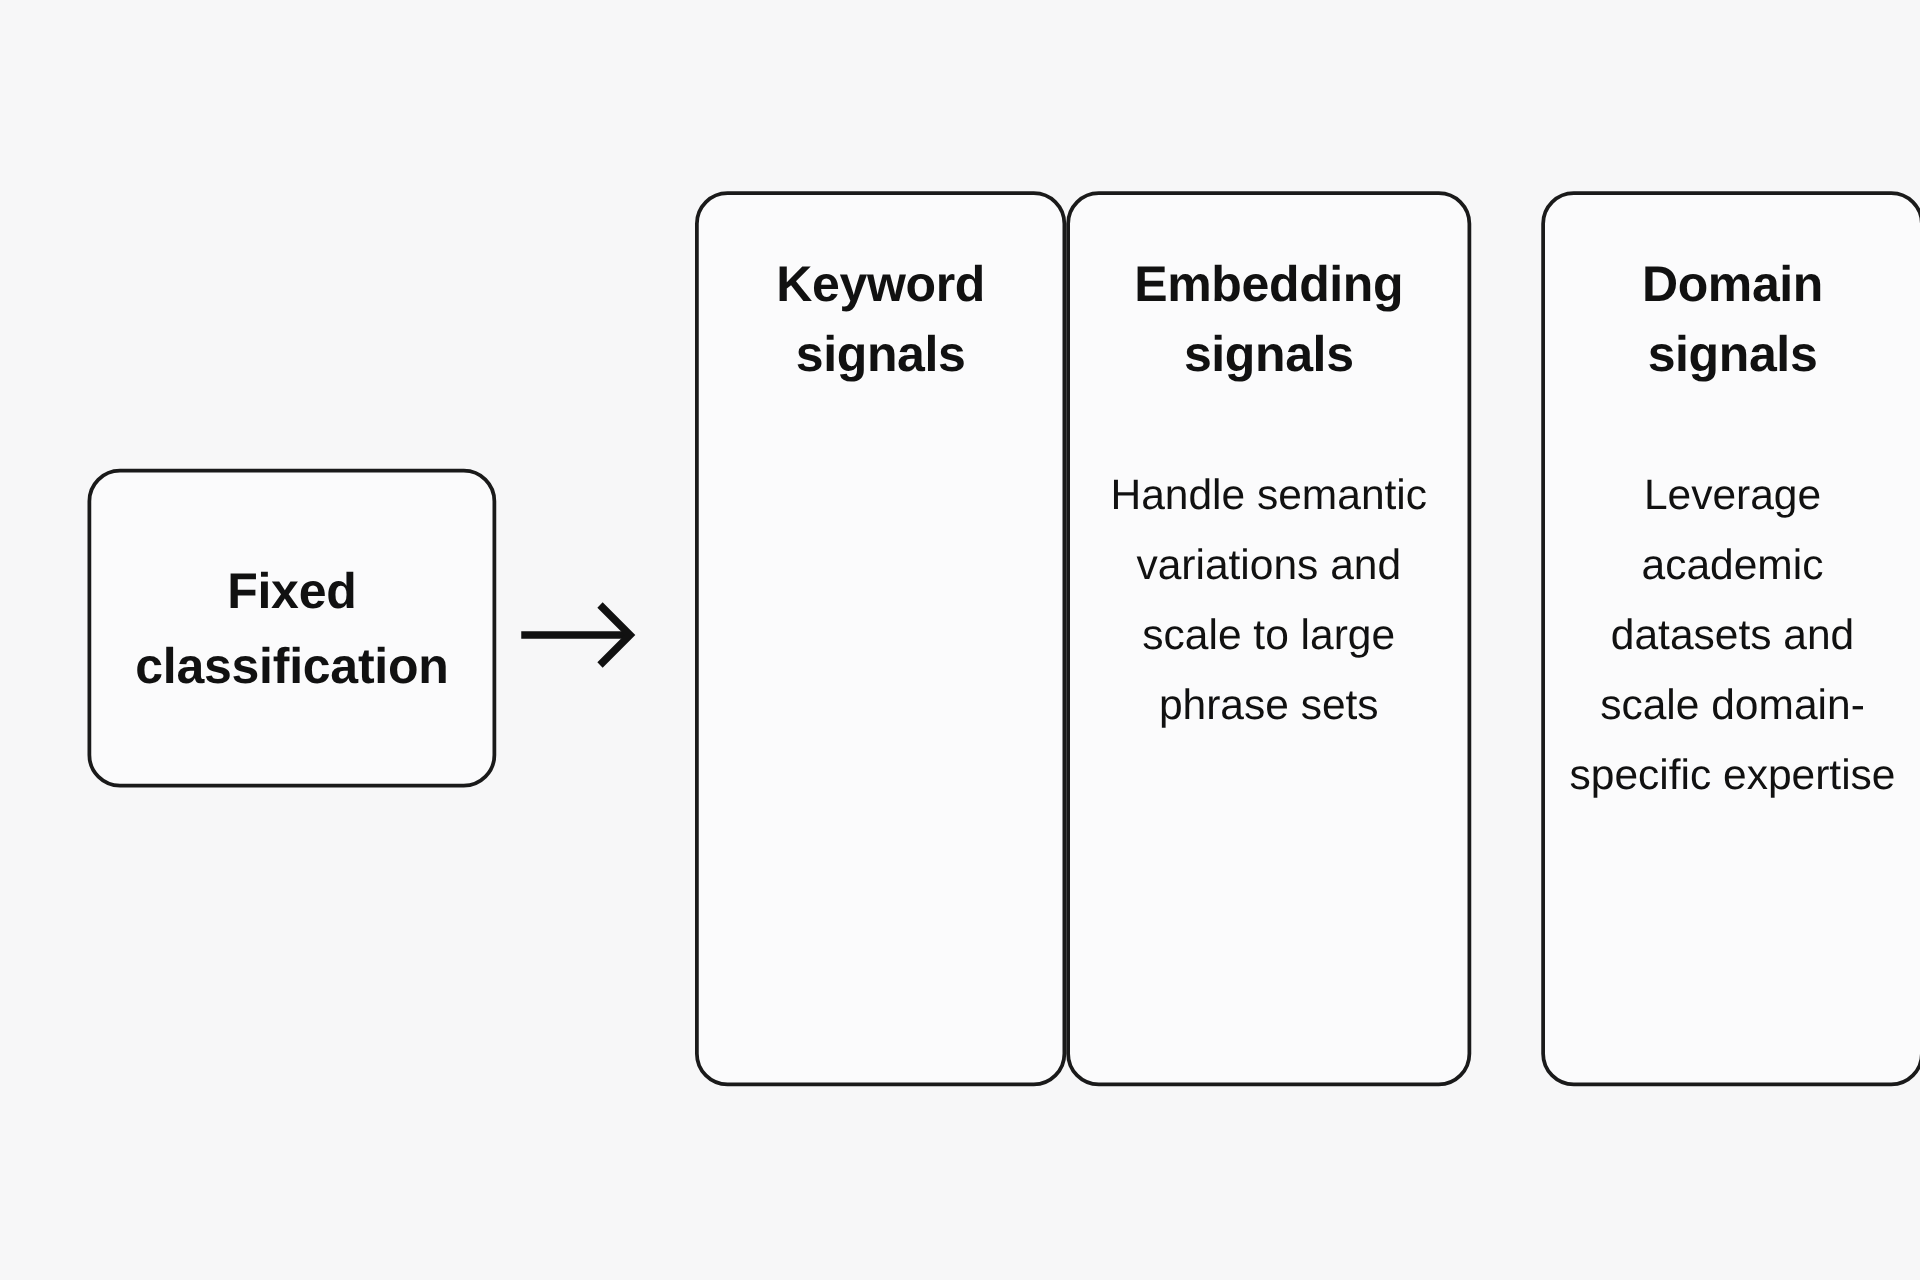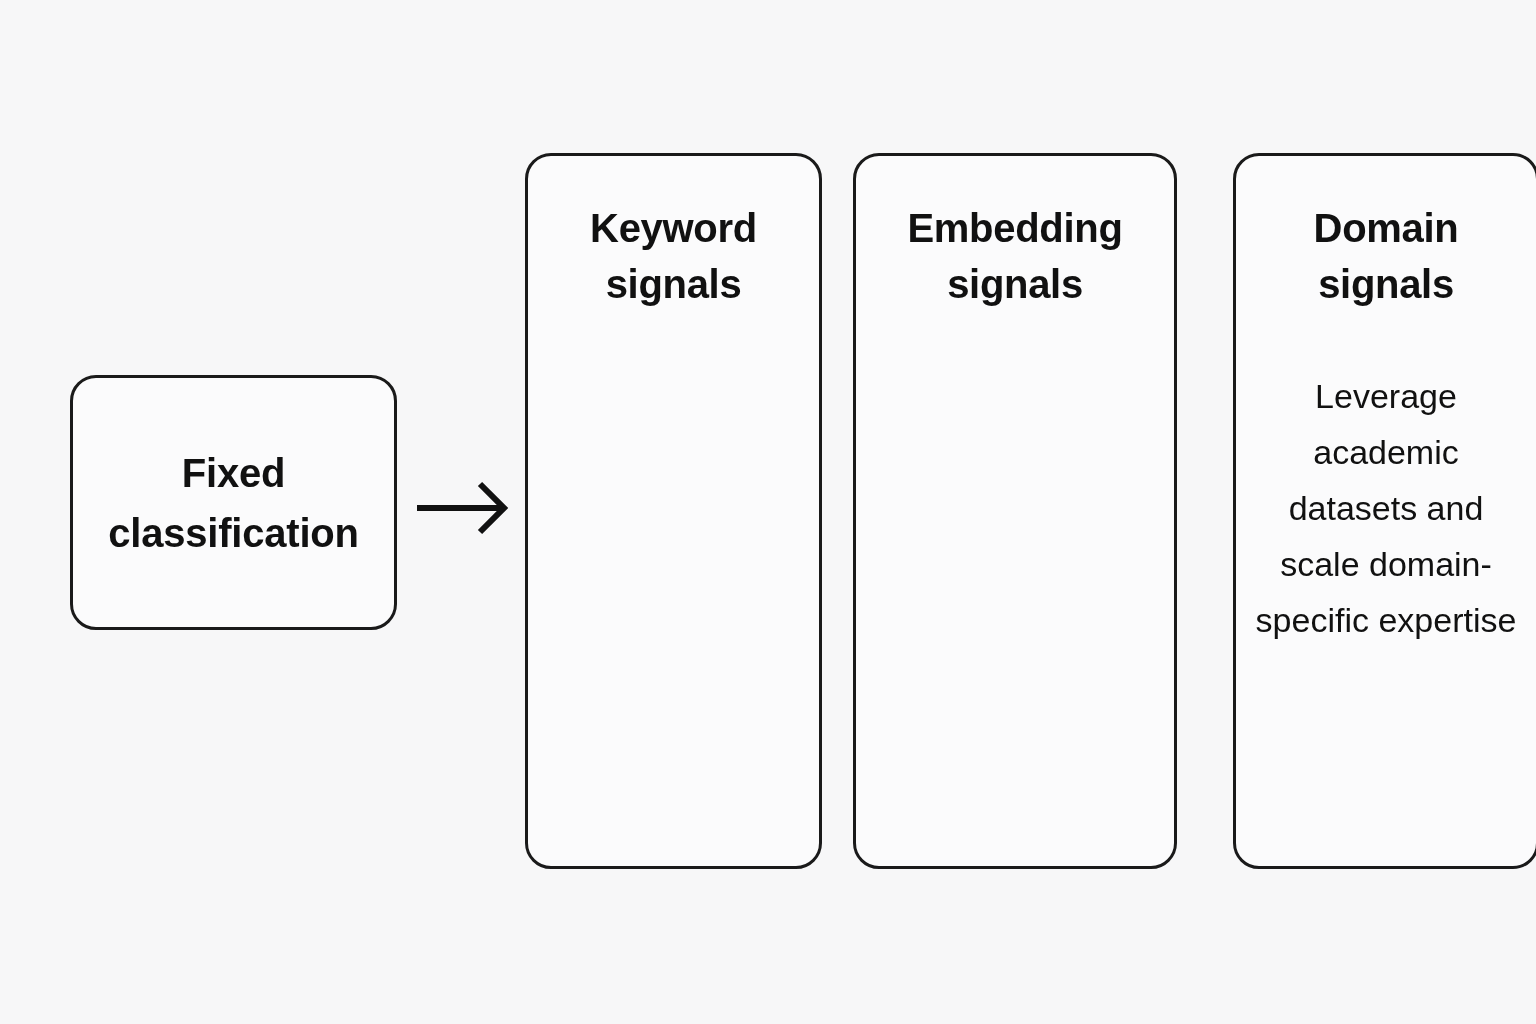--- a/index.html
+++ b/index.html
@@ -65,21 +65,21 @@
     height: 716px;
     box-sizing: border-box;
     border: 3px solid #1a1a1a;
     border-radius: 26px;
     background: #fbfbfc;
     padding: 44px 16px 0 16px;
     display: flex;
     flex-direction: column;
     align-items: center;
   }
-  .card-1 { left: 525px; width: 297px; }
+  .card-1 { left: 556px; width: 297px; }
   .card-2 { left: 853px; width: 324px; }
   .card-3 { left: 1233px; width: 306px; }
 
   .card-title {
     font-size: 40px;
     font-weight: bold;
     line-height: 56px;
     text-align: center;
     letter-spacing: -0.3px;
     white-space: pre-line;
@@ -115,20 +115,21 @@
   </div>
 
   <div class="card card-1">
     <div class="card-title">Keyword
 signals</div>
   </div>
 
   <div class="card card-2">
     <div class="card-title">Embedding
 signals</div>
+    <div class="card-body">Handle semantic variations and scale to large phrase sets</div>
   </div>
 
   <div class="card card-3">
     <div class="card-title">Domain
 signals</div>
     <div class="card-body">Leverage academic datasets and scale domain-specific expertise</div>
   </div>
 
 </div>
 

